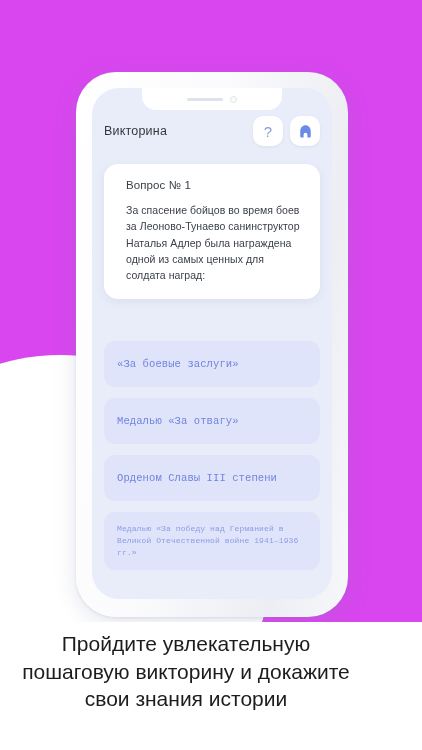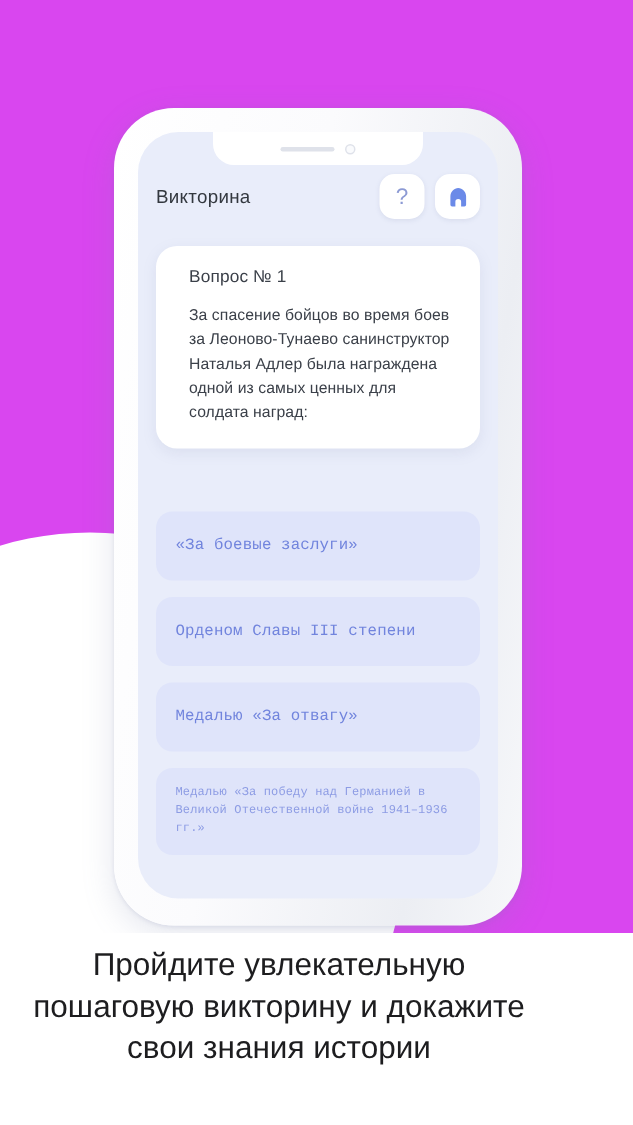--- a/index.html
+++ b/index.html
@@ -235,22 +235,22 @@
         </div>
       </div>
 
       <div id="question-card">
         <div id="question-number">Вопрос № 1</div>
         <div id="question-text">За спасение бойцов во время боев за Леоново-Тунаево санинструктор Наталья Адлер была награждена одной из самых ценных для солдата наград:</div>
       </div>
 
       <div id="options-list">
         <div class="option">«За боевые заслуги»</div>
+        <div class="option">Медалью «За отвагу»</div>
         <div class="option">Орденом Славы III степени</div>
-        <div class="option">Медалью «За отвагу»</div>
         <div class="option small">Медалью «За победу над Германией в Великой Отечественной войне 1941–1936 гг.»</div>
       </div>
 
     </div>
   </div>
 </div>
 
 <div id="caption">Пройдите увлекательную пошаговую викторину и докажите свои знания истории</div>
 
 </body></html>

